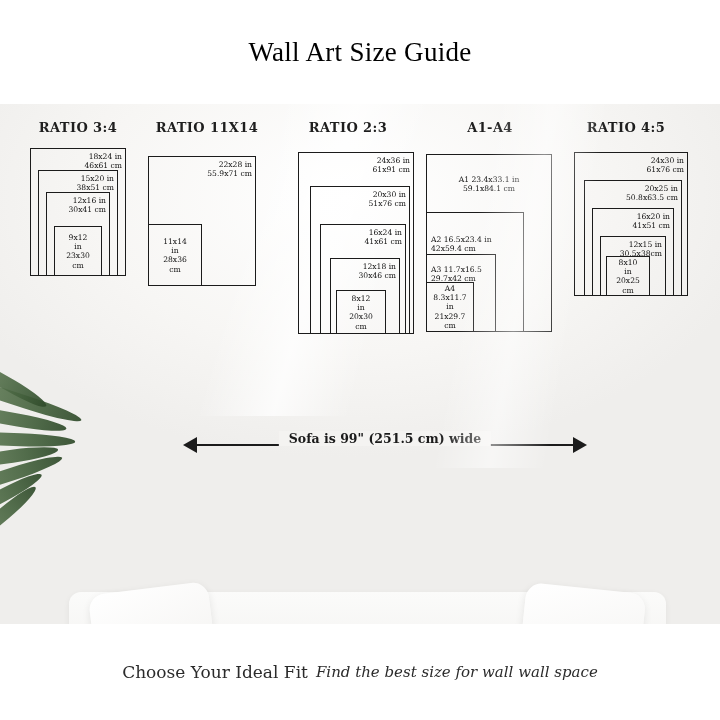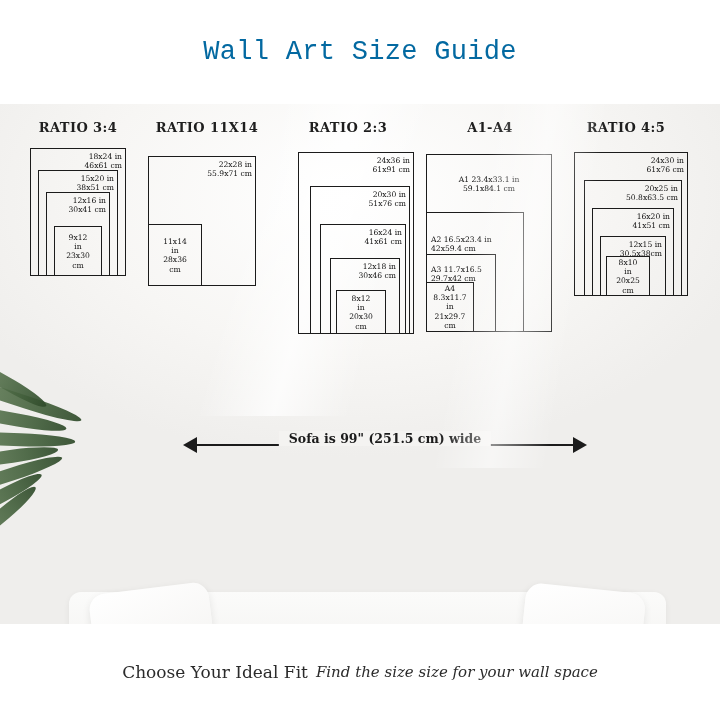--- a/index.html
+++ b/index.html
@@ -13,22 +13,22 @@
   .page{position:relative;width:720px;height:720px;background:#fdfdfd;}
 
   
   .title-band{
     position:absolute;left:0;top:0;width:720px;height:104px;
     background:#ffffff;
     display:flex;align-items:center;justify-content:center;
     border-bottom:1px solid #ececec;
   }
   .title{
-    font-family:Liberation Mono, monospace;
-    font-size:27px;color:#0369a1;letter-spacing:.3px;
+    font-family:Liberation Serif, serif;
+    font-size:27px;color:#000000;letter-spacing:.3px;
   }
 
   
   .wall{
     position:absolute;left:0;top:104px;width:720px;height:520px;
     background:
       radial-gradient(ellipse 420px 260px at 48% 18%, #ffffff 0%, #f7f6f4 60%, #efeeec 100%),
       linear-gradient(180deg,#f6f5f3 0%,#f1f0ee 55%,#eceae7 100%);
     overflow:hidden;
   }
@@ -290,16 +290,16 @@
       <div class="leaf" style="left:-20px;top:104px;transform:rotate(-18deg) scaleX(.9);"></div>
       <div class="leaf" style="left:-22px;top:128px;transform:rotate(-28deg) scaleX(.75);"></div>
       <div class="leaf" style="left:-16px;top:150px;transform:rotate(-40deg) scaleX(.7);"></div>
       <div class="leaf" style="left:-12px;top:-8px;transform:rotate(30deg) scaleX(.7);"></div>
     </div>
 
   </div>
 
   <div class="footer">
     <div class="f1">Choose Your Ideal Fit</div>
-    <div class="f2">Find the size size for your wall space</div>
+    <div class="f2">Find the best size for wall wall space</div>
   </div>
 
 </div>
 
 </body></html>

